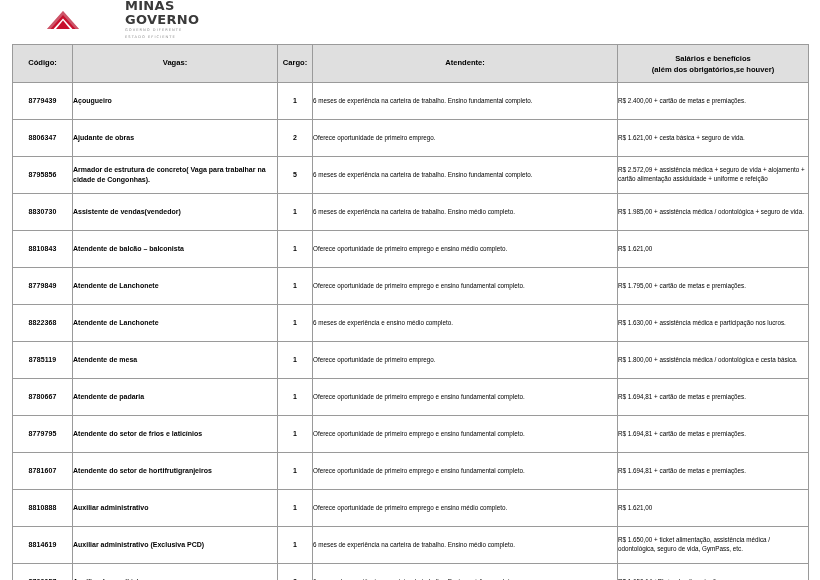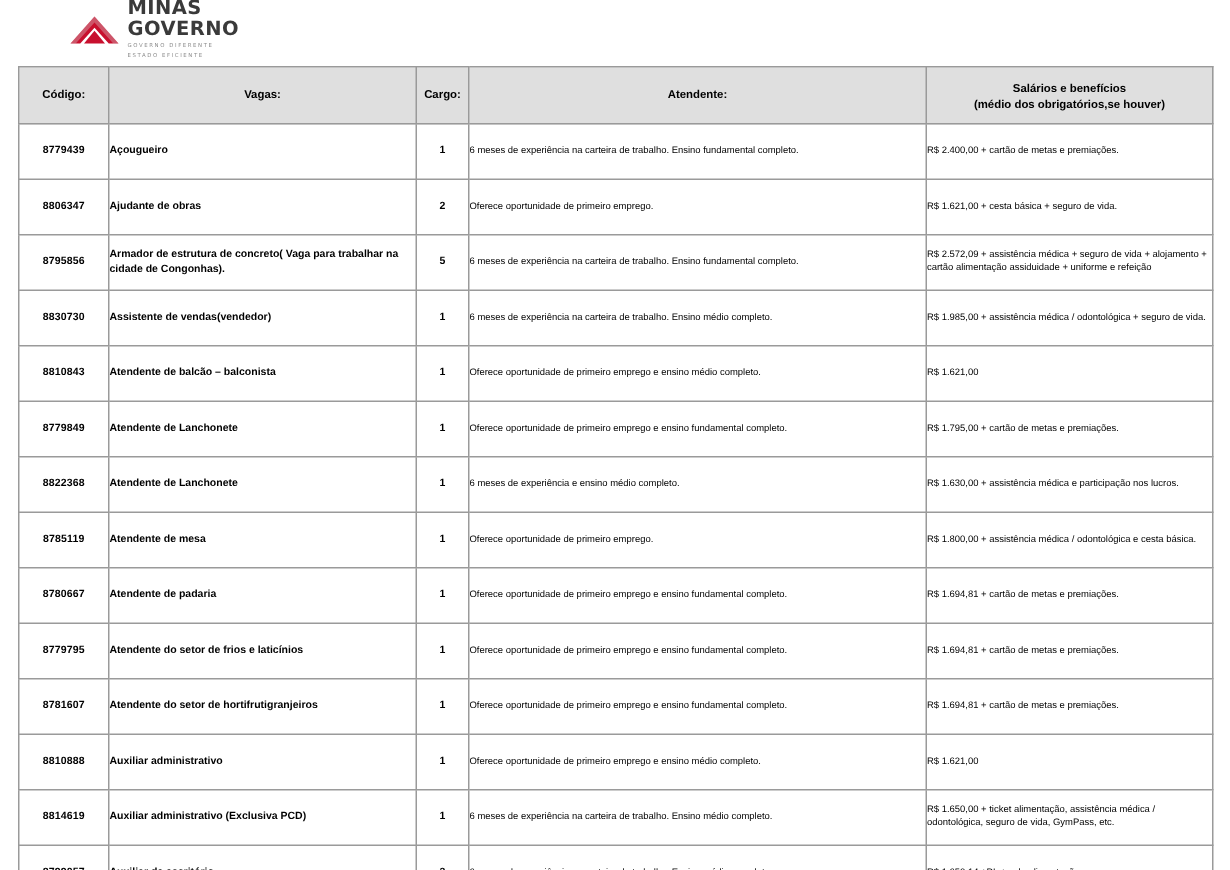--- a/index.html
+++ b/index.html
@@ -34,20 +34,21 @@
     box-sizing: border-box;
   }
 
   .logo-block {
     display: flex;
     align-items: center;
     width: 196px;
     flex: 0 0 196px;
     padding-left: 32px;
     box-sizing: border-box;
+    gap: 40px;
   }
 
   .logo-mark {
     width: 38px;
     height: 25px;
     background: #ffffff;
     position: relative;
     flex: 0 0 38px;
     overflow: hidden;
   }
@@ -193,21 +194,21 @@
         <col class="w-sal">
       </colgroup>
       <thead>
         <tr>
           <th>Código:</th>
           <th>Vagas:</th>
           <th>Cargo:</th>
           <th>Atendente:</th>
           <th class="th-sal">
             <span>Salários e benefícios</span><br>
-            <span>(médio dos obrigatórios,se houver)</span>
+            <span>(além dos obrigatórios,se houver)</span>
           </th>
         </tr>
       </thead>
       <tbody id="vagas-body">
           <tr>
             <td class="c-codigo">8779439</td>
             <td class="c-cargo">Açougueiro</td>
             <td class="c-vagas">1</td>
             <td class="c-req">6 meses de experiência na carteira de trabalho. Ensino fundamental completo.</td>
             <td class="c-sal">R$ 2.400,00 + cartão de metas e premiações.</td>

